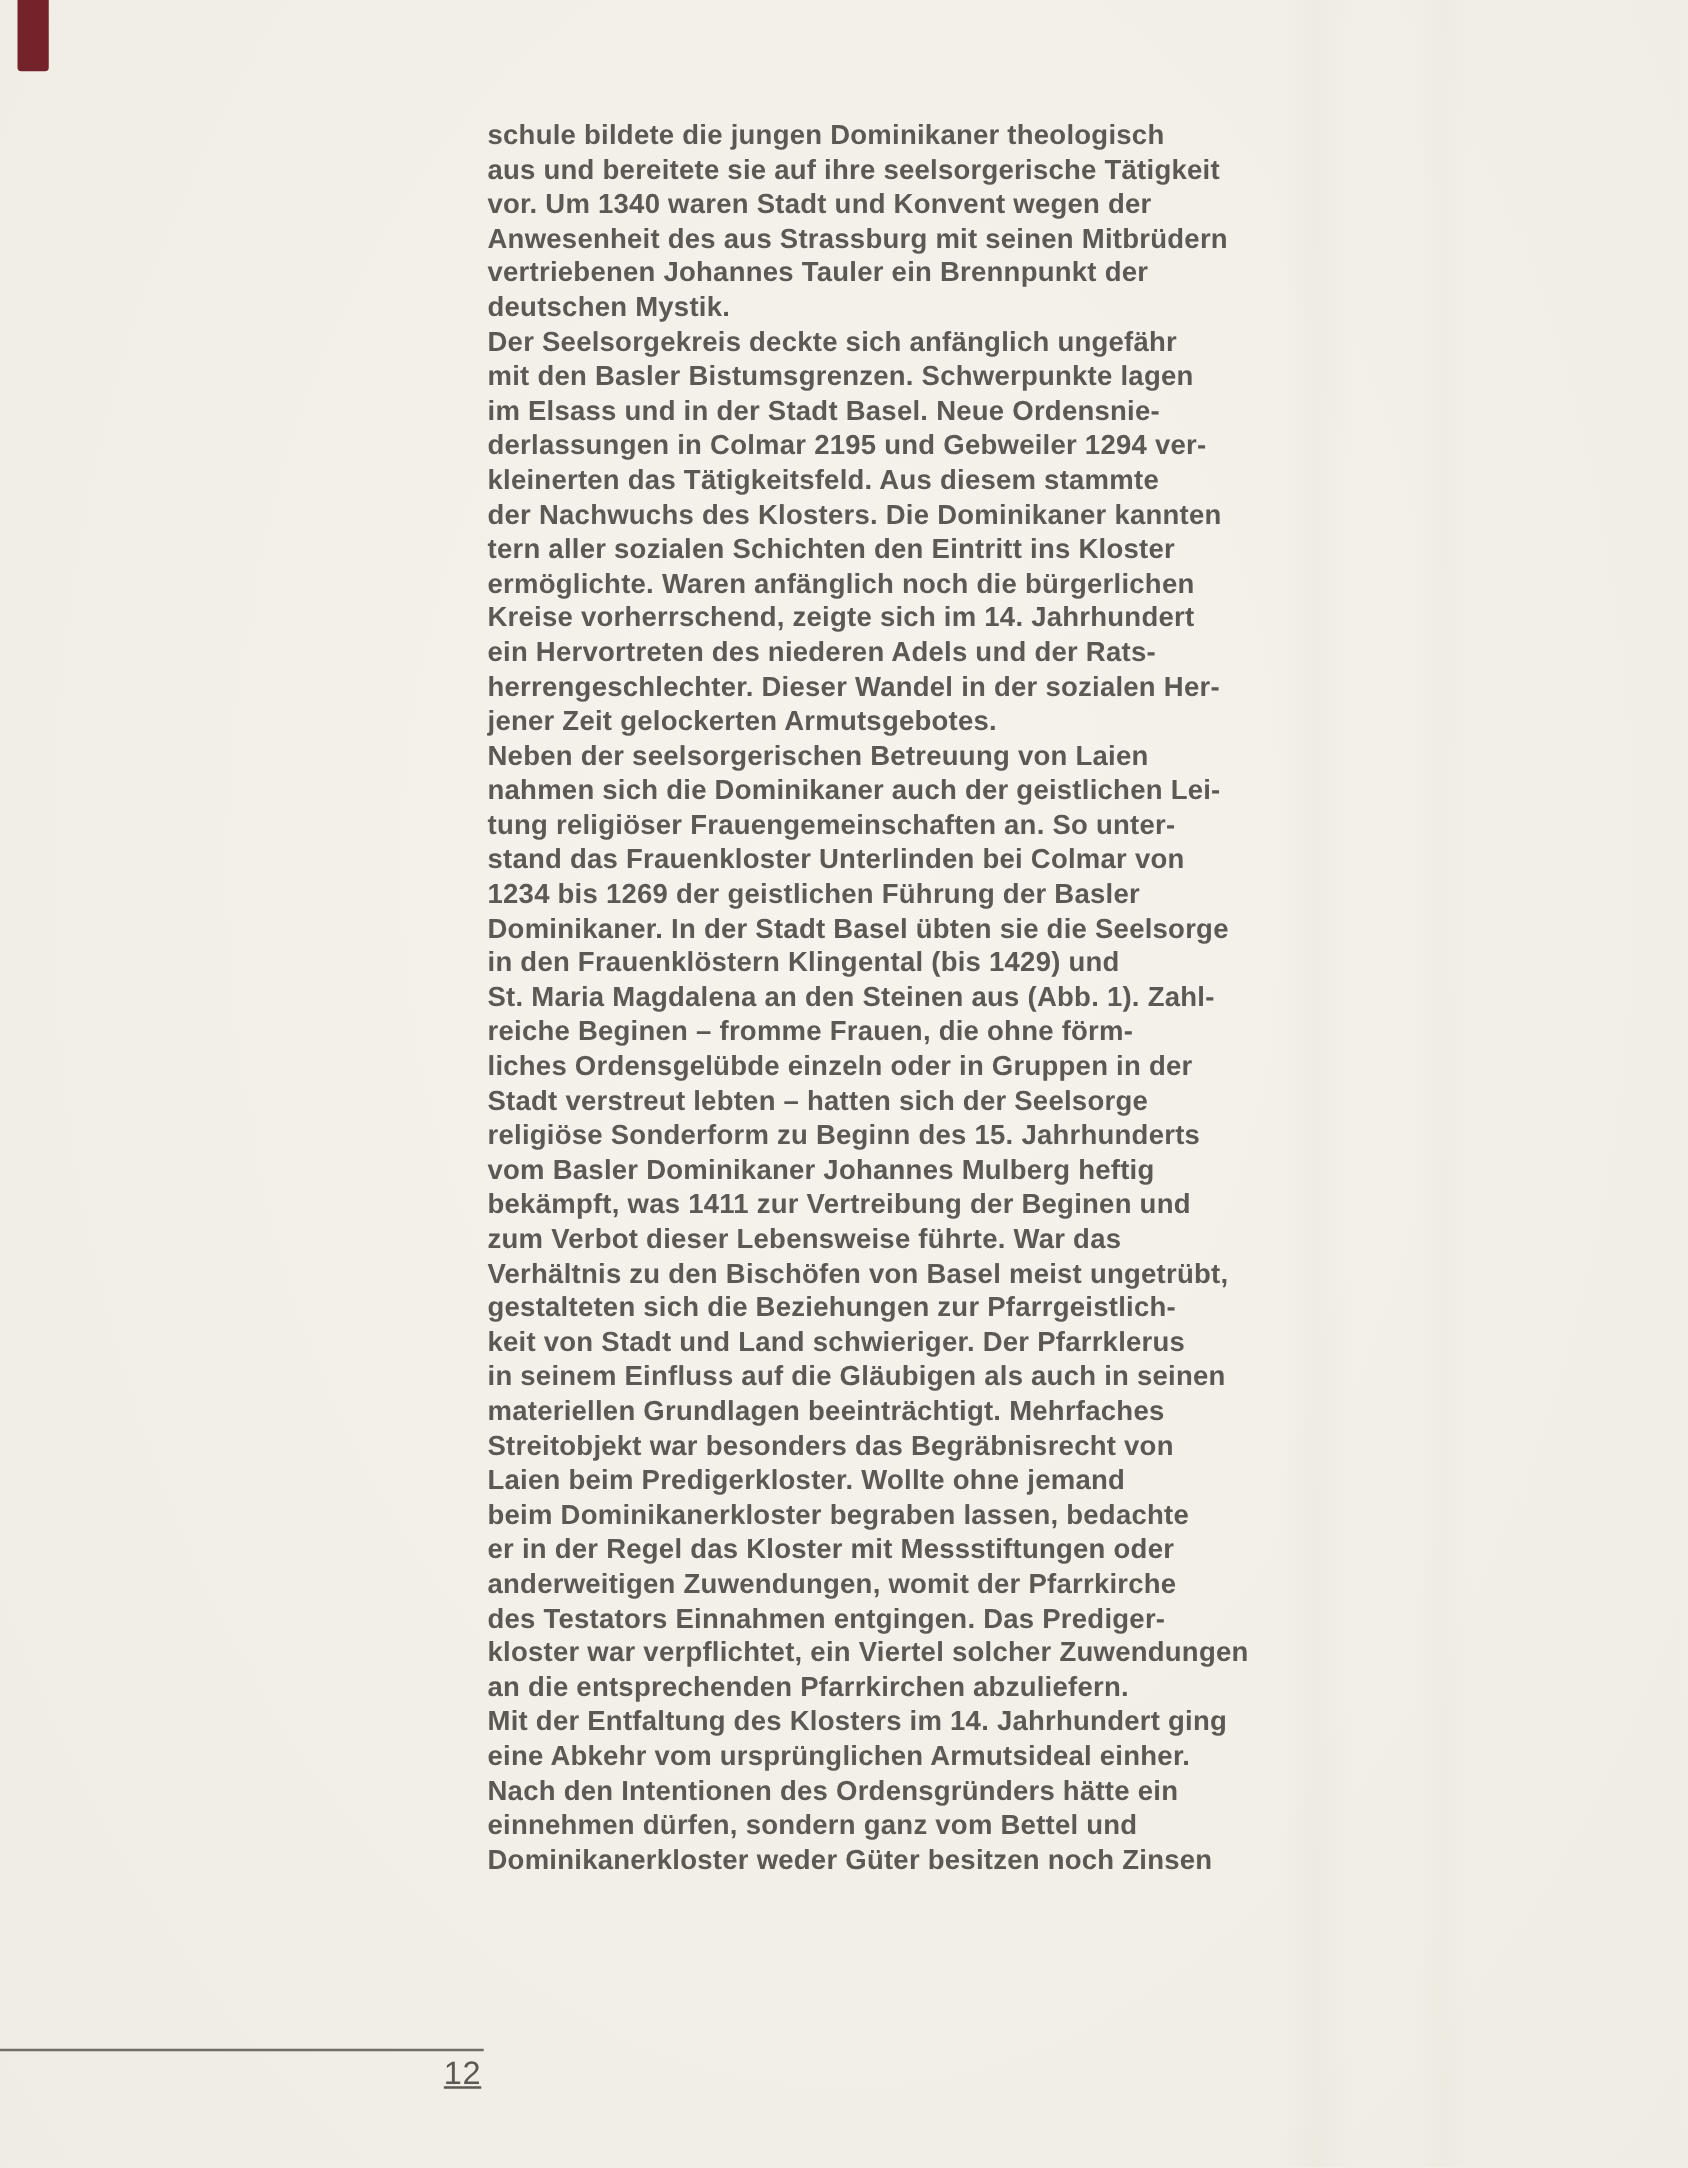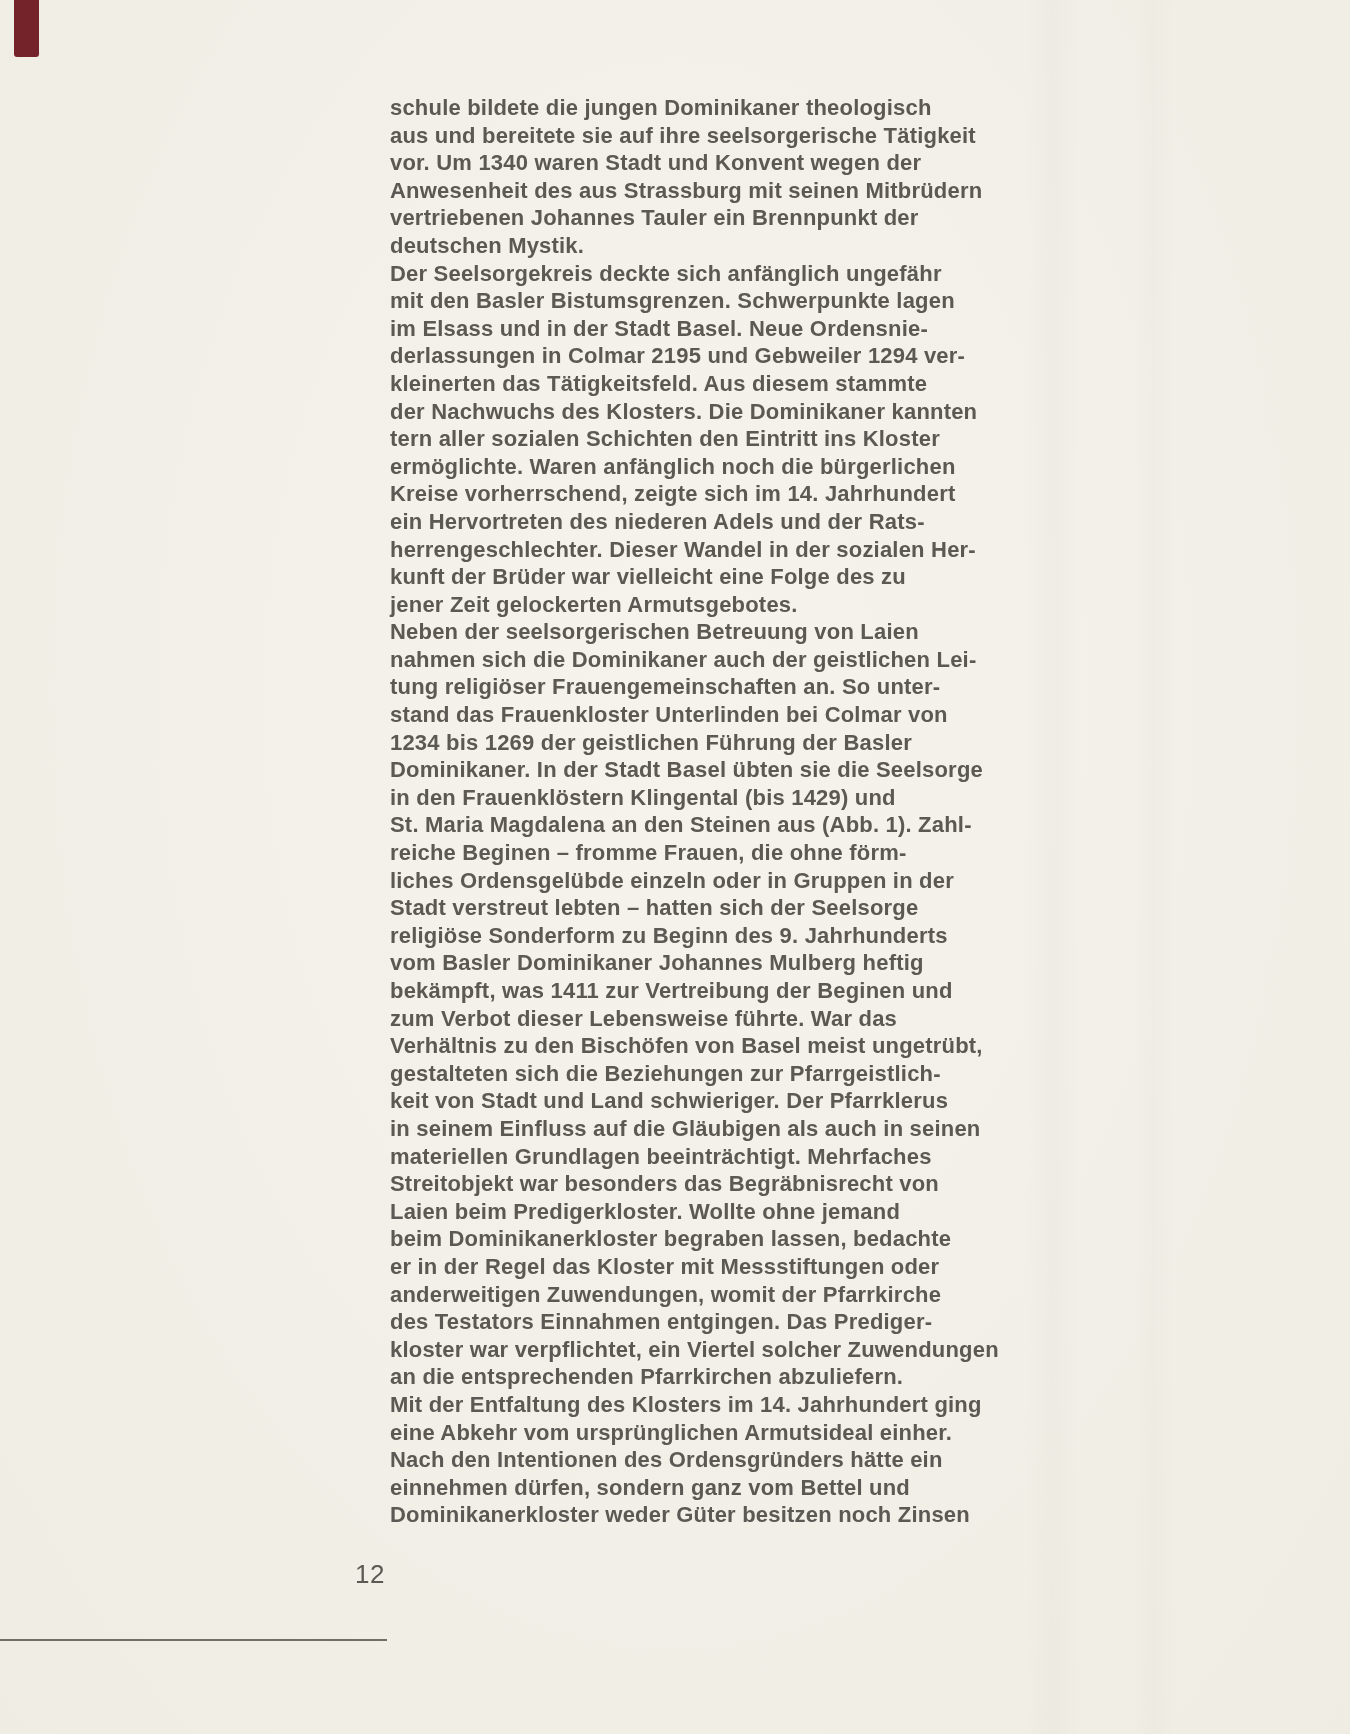--- a/index.html
+++ b/index.html
@@ -53,27 +53,28 @@
     position: absolute;
     left: 0;
     top: 1639px;
     width: 387px;
     height: 2px;
     background: var(--rule, #716e67);
   }
   .page-number {
     position: absolute;
     left: 0;
-    top: 1560px;
+    top: 1644px;
     width: 385px;
     text-align: right;
     font-size: 26px;
     line-height: 28px;
     letter-spacing: 0.5px;
     color: var(--ink, #5c5853);
+    text-decoration: underline;
   }
 </style>
 </head>
 <body>
 
 <div class="paper-texture"></div>
 
 <div class="corner-mark"></div>
 
 <main class="text-column">
@@ -87,34 +88,33 @@
     <div class="text-line">mit den Basler Bistumsgrenzen. Schwerpunkte lagen</div>
     <div class="text-line">im Elsass und in der Stadt Basel. Neue Ordensnie-</div>
     <div class="text-line">derlassungen in Colmar 2195 und Gebweiler 1294 ver-</div>
     <div class="text-line">kleinerten das Tätigkeitsfeld. Aus diesem stammte</div>
     <div class="text-line">der Nachwuchs des Klosters. Die Dominikaner kannten</div>
     <div class="text-line">tern aller sozialen Schichten den Eintritt ins Kloster</div>
     <div class="text-line">ermöglichte. Waren anfänglich noch die bürgerlichen</div>
     <div class="text-line">Kreise vorherrschend, zeigte sich im 14. Jahrhundert</div>
     <div class="text-line">ein Hervortreten des niederen Adels und der Rats-</div>
     <div class="text-line">herrengeschlechter. Dieser Wandel in der sozialen Her-</div>
-    <div class="text-line">kunft der Brüder war vielleicht eine Folge des zu</div>
     <div class="text-line">jener Zeit gelockerten Armutsgebotes.</div>
     <div class="text-line">Neben der seelsorgerischen Betreuung von Laien</div>
     <div class="text-line">nahmen sich die Dominikaner auch der geistlichen Lei-</div>
     <div class="text-line">tung religiöser Frauengemeinschaften an. So unter-</div>
     <div class="text-line">stand das Frauenkloster Unterlinden bei Colmar von</div>
     <div class="text-line">1234 bis 1269 der geistlichen Führung der Basler</div>
     <div class="text-line">Dominikaner. In der Stadt Basel übten sie die Seelsorge</div>
     <div class="text-line">in den Frauenklöstern Klingental (bis 1429) und</div>
     <div class="text-line">St. Maria Magdalena an den Steinen aus (Abb. 1). Zahl-</div>
     <div class="text-line">reiche Beginen – fromme Frauen, die ohne förm-</div>
     <div class="text-line">liches Ordensgelübde einzeln oder in Gruppen in der</div>
     <div class="text-line">Stadt verstreut lebten – hatten sich der Seelsorge</div>
-    <div class="text-line">religiöse Sonderform zu Beginn des 9. Jahrhunderts</div>
+    <div class="text-line">religiöse Sonderform zu Beginn des 15. Jahrhunderts</div>
     <div class="text-line">vom Basler Dominikaner Johannes Mulberg heftig</div>
     <div class="text-line">bekämpft, was 1411 zur Vertreibung der Beginen und</div>
     <div class="text-line">zum Verbot dieser Lebensweise führte. War das</div>
     <div class="text-line">Verhältnis zu den Bischöfen von Basel meist ungetrübt,</div>
     <div class="text-line">gestalteten sich die Beziehungen zur Pfarrgeistlich-</div>
     <div class="text-line">keit von Stadt und Land schwieriger. Der Pfarrklerus</div>
     <div class="text-line">in seinem Einfluss auf die Gläubigen als auch in seinen</div>
     <div class="text-line">materiellen Grundlagen beeinträchtigt. Mehrfaches</div>
     <div class="text-line">Streitobjekt war besonders das Begräbnisrecht von</div>
     <div class="text-line">Laien beim Predigerkloster. Wollte ohne jemand</div>

